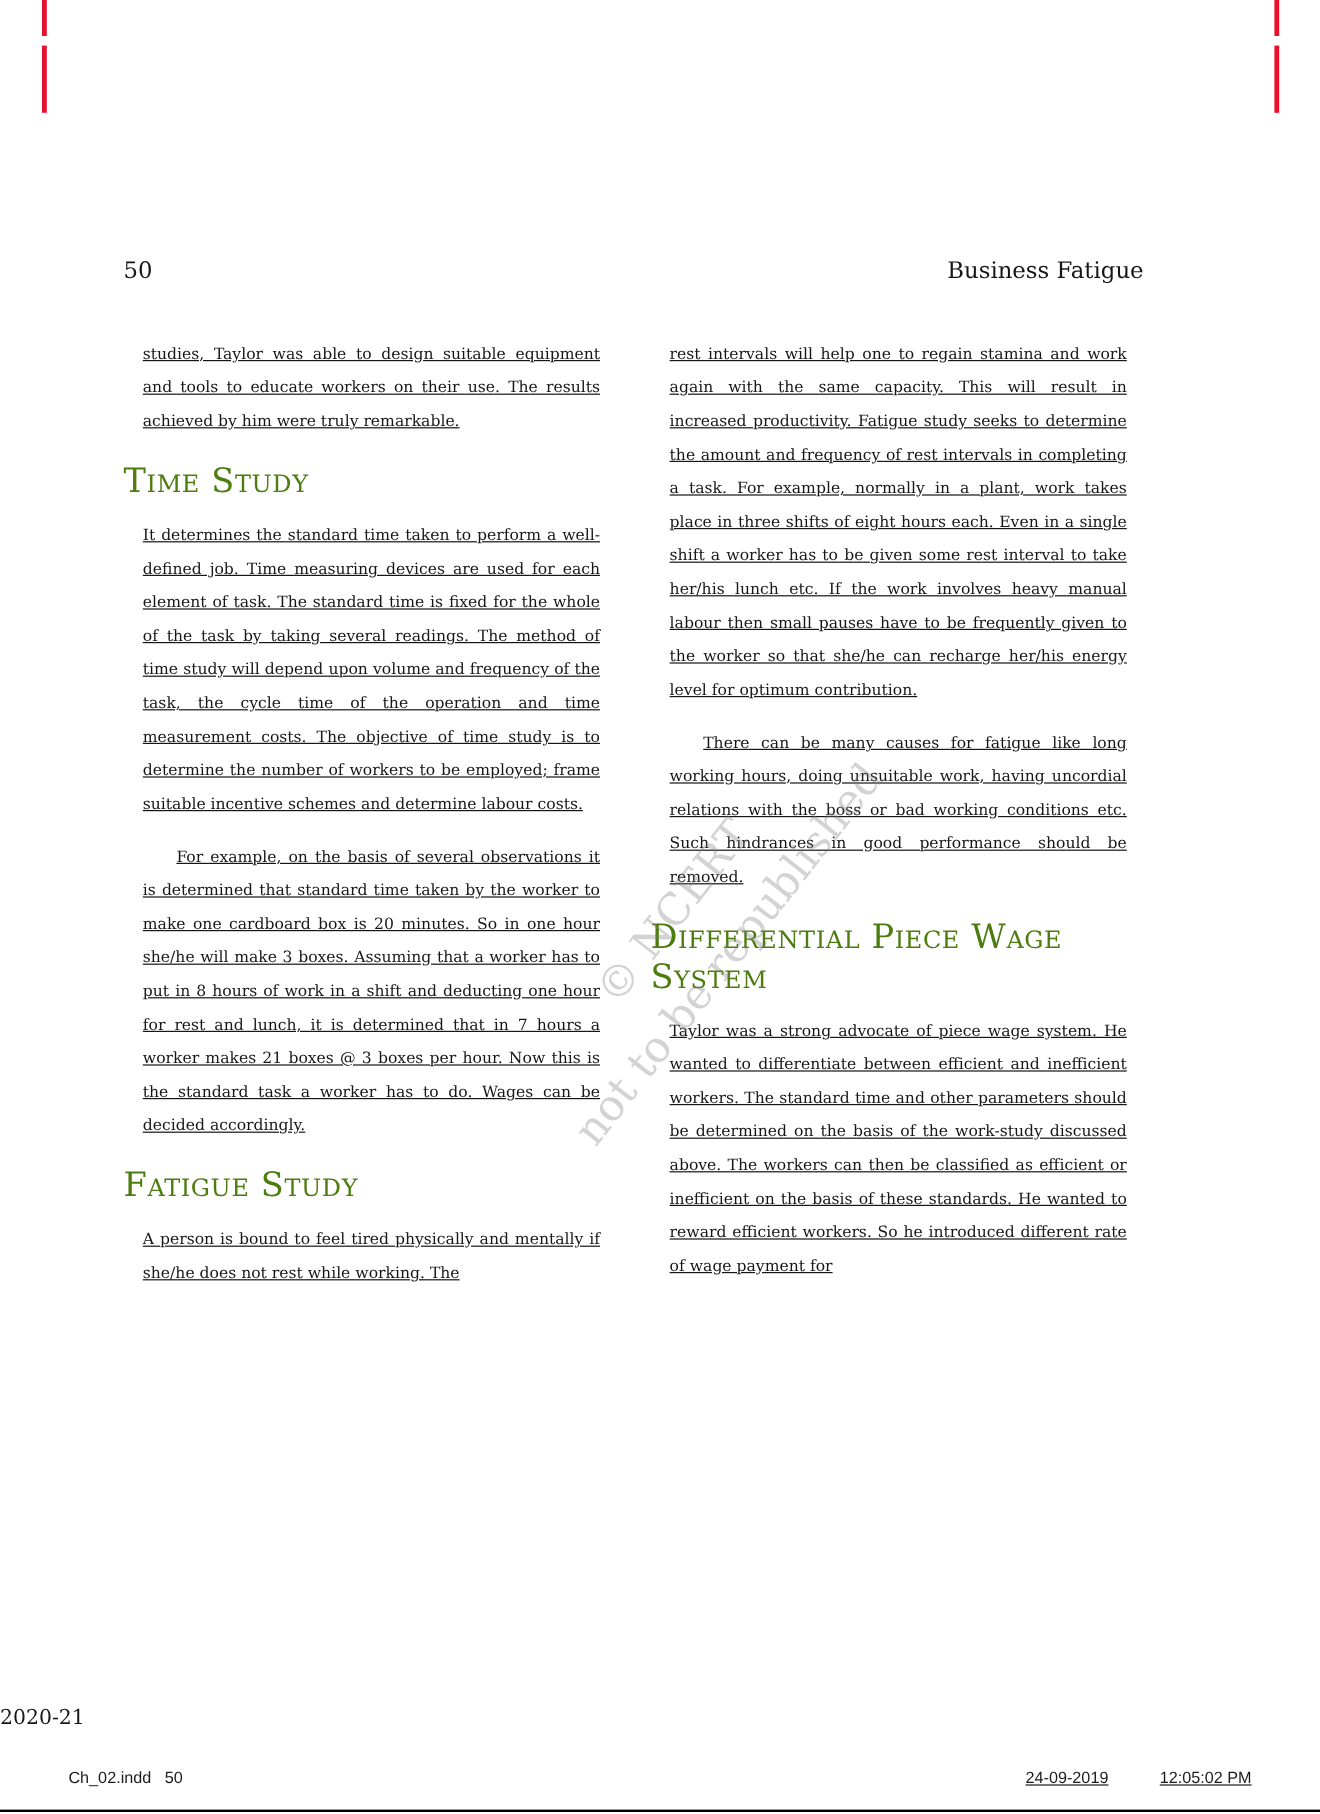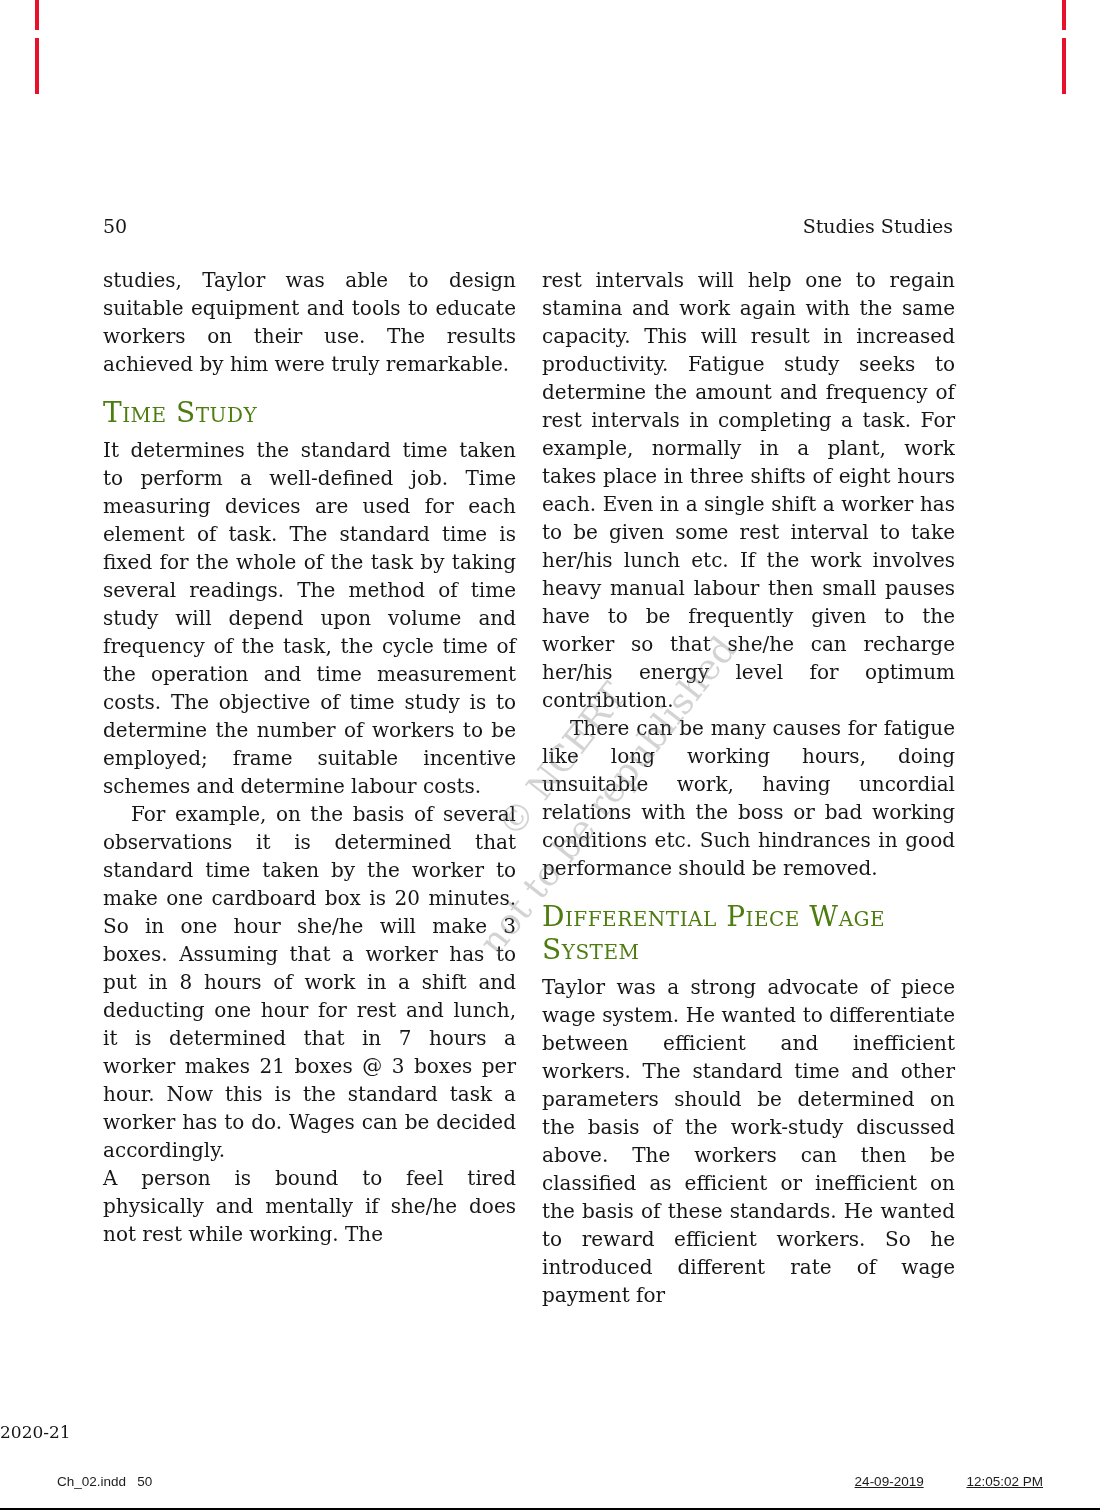--- a/index.html
+++ b/index.html
@@ -27,24 +27,25 @@
     font-size:19px;line-height:24px;
   }
 
   
   .columns{
     position:absolute;top:266px;left:103px;width:852px;
     display:flex;gap:26px;
   }
   .col{width:413px;}
   .col p{
-    margin:0;
-    font-size:20px;
+    margin:16px;
+    font-size:13px;
     line-height:28px;
     text-align:justify;
+    text-decoration:underline;
   }
   .col p.indent{text-indent:28px;}
   .col h2{
     margin:18px 0 7px 0;
     font-variant:small-caps;
     font-weight:500;
     color:#4d7c0f;
     font-size:28px;
     line-height:33px;
     letter-spacing:0.5px;
@@ -91,30 +92,31 @@
     <span class="seg s1"></span>
     <span class="seg s2"></span>
   </div>
   <div class="crop-mark right">
     <span class="seg s1"></span>
     <span class="seg s2"></span>
   </div>
 
   <div class="runhead">
     <span>50</span>
-    <span>Studies Studies</span>
+    <span>Business Fatigue</span>
   </div>
 
   <div class="columns">
 
     <div class="col">
       <p>studies, Taylor was able to design suitable equipment and tools to educate workers on their use. The results achieved by him were truly remarkable.</p>
       <h2>Time Study</h2>
       <p>It determines the standard time taken to perform a well-defined job. Time measuring devices are used for each element of task. The standard time is fixed for the whole of the task by taking several readings. The method of time study will depend upon volume and frequency of the task, the cycle time of the operation and time measurement costs. The objective of time study is to determine the number of workers to be employed; frame suitable incentive schemes and determine labour costs.</p>
       <p class="indent">For example, on the basis of several observations it is determined that standard time taken by the worker to make one cardboard box is 20 minutes. So in one hour she/he will make 3 boxes. Assuming that a worker has to put in 8 hours of work in a shift and deducting one hour for rest and lunch, it is determined that in 7 hours a worker makes 21 boxes @ 3 boxes per hour. Now this is the standard task a worker has to do. Wages can be decided accordingly.</p>
+      <h2>Fatigue Study</h2>
       <p>A person is bound to feel tired physically and mentally if she/he does not rest while working. The</p>
     </div>
 
     <div class="col">
       <p>rest intervals will help one to regain stamina and work again with the same capacity. This will result in increased productivity. Fatigue study seeks to determine the amount and frequency of rest intervals in completing a task. For example, normally in a plant, work takes place in three shifts of eight hours each. Even in a single shift a worker has to be given some rest interval to take her/his lunch etc. If the work involves heavy manual labour then small pauses have to be frequently given to the worker so that she/he can recharge her/his energy level for optimum contribution.</p>
       <p class="indent">There can be many causes for fatigue like long working hours, doing unsuitable work, having uncordial relations with the boss or bad working conditions etc. Such hindrances in good performance should be removed.</p>
       <h2>Differential Piece Wage System</h2>
       <p>Taylor was a strong advocate of piece wage system. He wanted to differentiate between efficient and inefficient workers. The standard time and other parameters should be determined on the basis of the work-study discussed above. The workers can then be classified as efficient or inefficient on the basis of these standards. He wanted to reward efficient workers. So he introduced different rate of wage payment for</p>
     </div>
 

